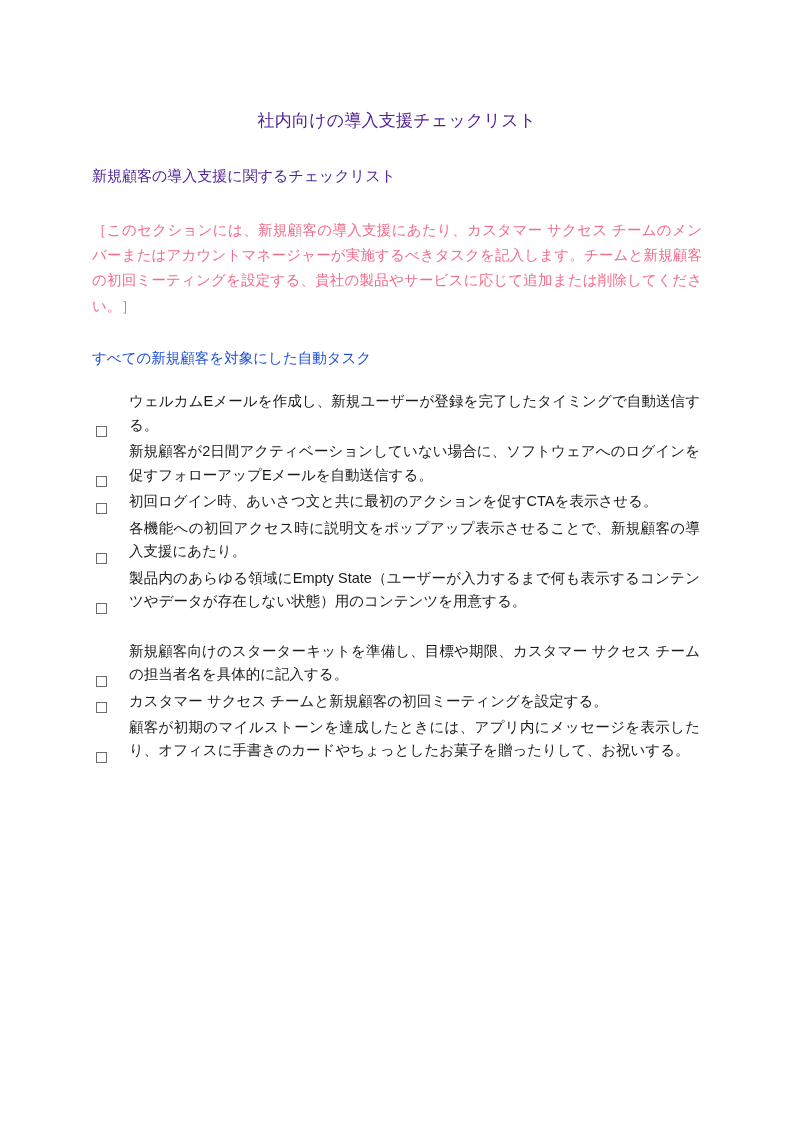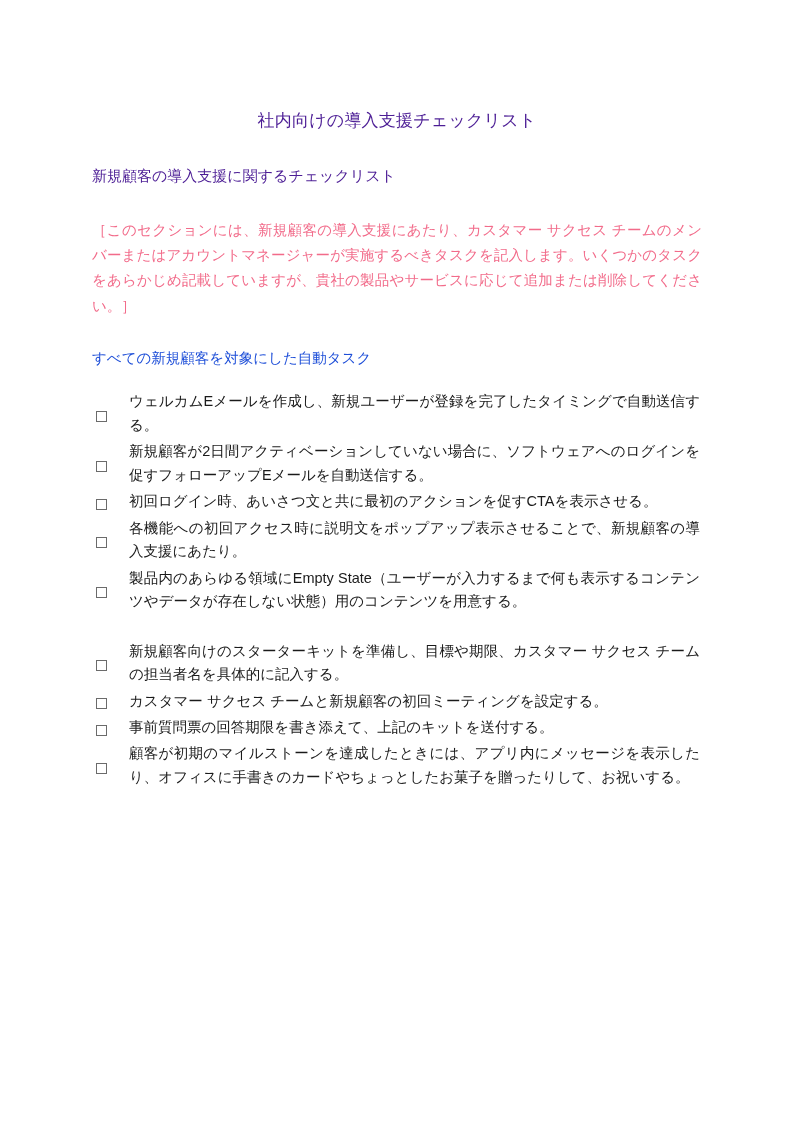--- a/index.html
+++ b/index.html
@@ -51,21 +51,21 @@
     margin: 0 0 20px 0;
     color: #1d4ed8;
   }
   ul.checklist {
     list-style: none;
     margin: 0 0 26px 0;
     padding: 0;
   }
   ul.checklist li {
     display: flex;
-    align-items: center;
+    align-items: flex-end;
     margin: 0 0 3px 0;
     font-size: 14.5px;
     line-height: 1.62;
   }
   .box-marker {
     flex: 0 0 auto;
     width: 11px;
     height: 11px;
     border: 1.3px solid #6b6b6b;
     margin: 5px 22px 0 4px;
@@ -81,21 +81,21 @@
 </style>
 </head>
 <body>
 
 <div class="page">
 
   <h1 class="doc-title">社内向けの導入支援チェックリスト</h1>
 
   <h2 class="heading-1">新規顧客の導入支援に関するチェックリスト</h2>
 
-  <p class="instruction-block">［このセクションには、新規顧客の導入支援にあたり、カスタマー サクセス チームのメンバーまたはアカウントマネージャーが実施するべきタスクを記入します。いくつかのタスクをあらかじめ記載していますが、貴社の製品やサービスに応じて追加または削除してください。］</p>
+  <p class="instruction-block">［このセクションには、新規顧客の導入支援にあたり、カスタマー サクセス チームのメンバーまたはアカウントマネージャーが実施するべきタスクを記入します。チームと新規顧客の初回ミーティングを設定する、貴社の製品やサービスに応じて追加または削除してください。］</p>
 
   <div>
     <div class="section-label">すべての新規顧客を対象にした自動タスク</div>
     <ul class="checklist">
       <li>
         <span class="box-marker"></span>
         <span class="item-text">ウェルカムEメールを作成し、新規ユーザーが登録を完了したタイミングで自動送信する。</span>
       </li>
       <li>
         <span class="box-marker"></span>
@@ -121,22 +121,18 @@
       <li>
         <span class="box-marker"></span>
         <span class="item-text">新規顧客向けのスターターキットを準備し、目標や期限、カスタマー サクセス チームの担当者名を具体的に記入する。</span>
       </li>
       <li>
         <span class="box-marker"></span>
         <span class="item-text">カスタマー サクセス チームと新規顧客の初回ミーティングを設定する。</span>
       </li>
       <li>
         <span class="box-marker"></span>
-        <span class="item-text">事前質問票の回答期限を書き添えて、上記のキットを送付する。</span>
-      </li>
-      <li>
-        <span class="box-marker"></span>
         <span class="item-text">顧客が初期のマイルストーンを達成したときには、アプリ内にメッセージを表示したり、オフィスに手書きのカードやちょっとしたお菓子を贈ったりして、お祝いする。</span>
       </li>
     </ul>
   </div>
 
 </div>
 
 </body></html>

